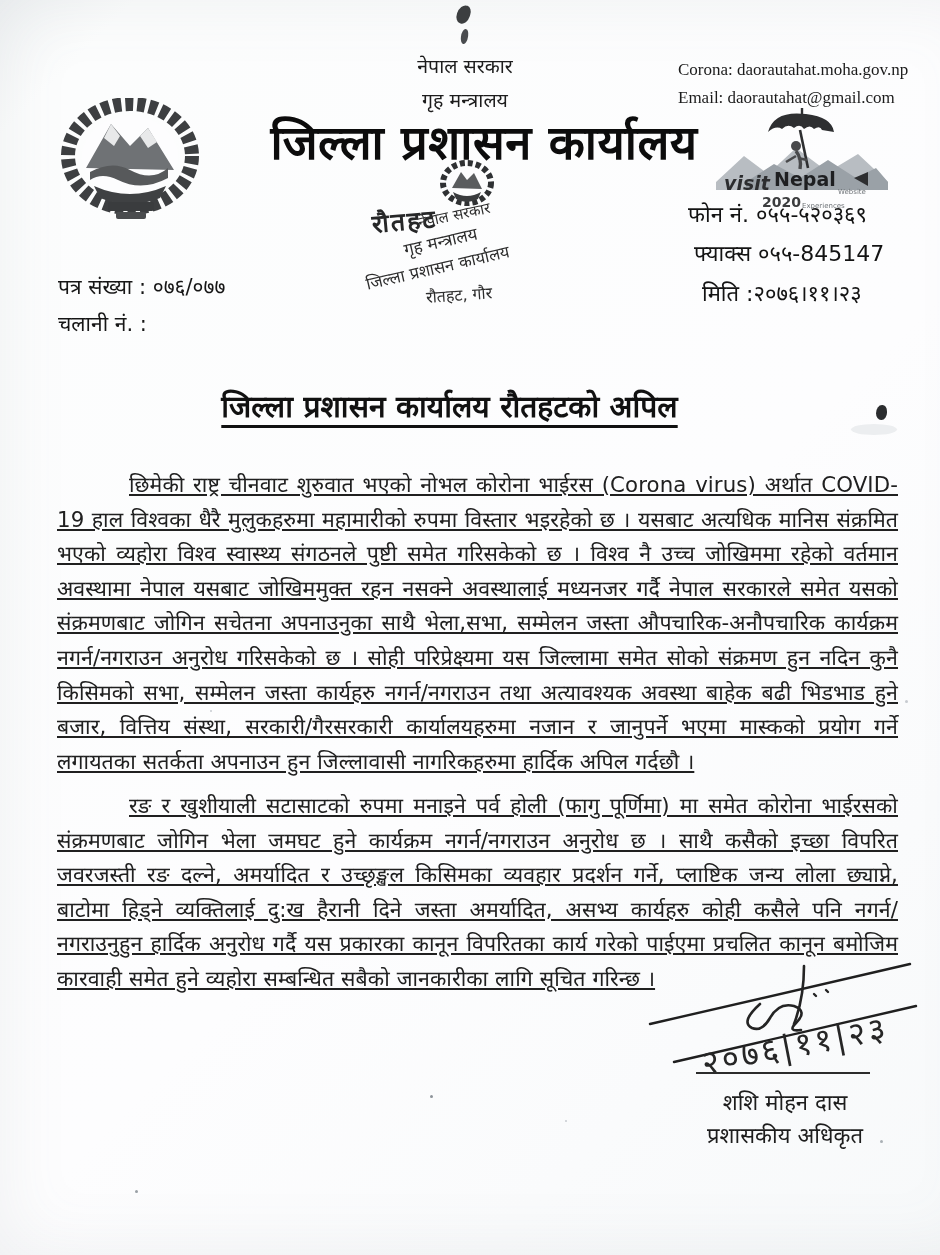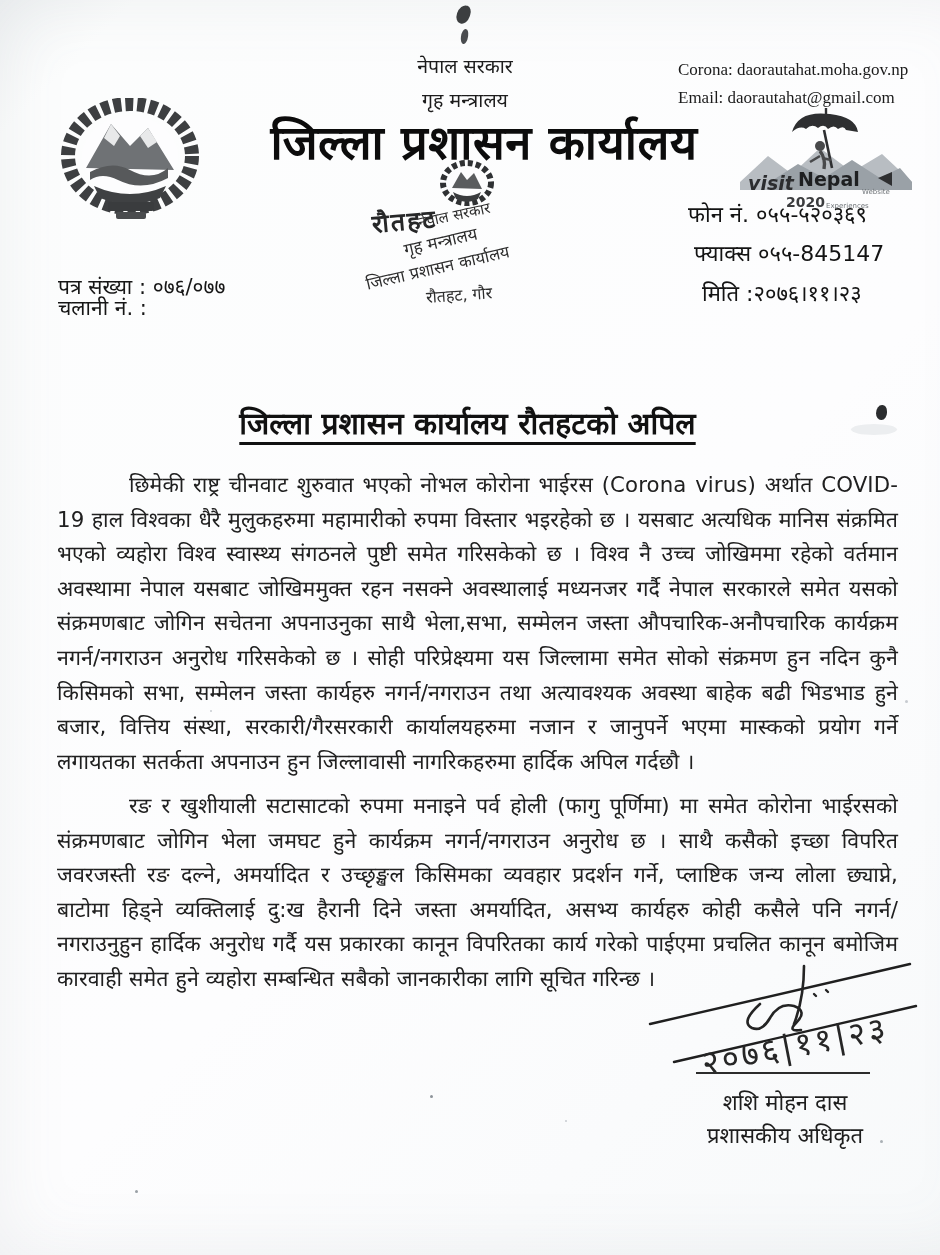--- a/index.html
+++ b/index.html
@@ -15,21 +15,21 @@
   }
   .abs{position:absolute;}
   .dev{font-family:"DejaVu Sans",sans-serif;color:#1d1d1d;}
   .serif{font-family:"Liberation Serif","DejaVu Serif",serif;}
   .center{text-align:center;}
   .office-title{font-size:47px;font-weight:bold;color:#0c0c0c;letter-spacing:.5px;white-space:nowrap;}
   .letter-title{font-size:30px;font-weight:bold;color:#111;
     text-decoration:underline;text-decoration-thickness:2.5px;text-underline-offset:8px;}
   .para{
     width:841px;font-size:21.3px;line-height:34.6px;text-align:justify;
-    color:#202020;text-indent:72px;letter-spacing:.1px;
+    color:#202020;text-indent:72px;letter-spacing:.1px;text-decoration:underline;
   }
   .meta{font-size:21px;color:#161616;}
   .contact{font-size:22px;color:#131313;}
   .stamp-txt{color:#2d2d2d;white-space:nowrap;transform-origin:left center;}
   .speck{position:absolute;border-radius:50%;background:#c7cbd0;}
   .blot{position:absolute;background:#3c3e40;border-radius:60% 45% 55% 50%;}
   .sig-date{font-size:33px;color:#262626;letter-spacing:3px;transform:rotate(-11deg);white-space:nowrap;}
   .sig-line{position:absolute;background:#2c2c2c;height:2.4px;}
   .vn-word{position:absolute;white-space:nowrap;}
 </style>
@@ -66,21 +66,21 @@
       <polygon points="84,38 92,30 101,44 92,50" fill="#e8e9ea"></polygon>
       <path d="M34 74 Q56 62 74 72 Q96 84 112 70 L112 80 Q86 94 62 82 Q46 74 34 82 Z" fill="#57595b"></path>
       <path d="M38 88 Q74 104 110 88 L104 100 Q74 112 44 100 Z" fill="#3f4143"></path>
       <rect x="52" y="104" width="46" height="9" rx="2" fill="#3a3c3e"></rect>
       <rect x="60" y="114" width="30" height="7" rx="2" fill="#4a4c4e"></rect>
     </svg>
   </div>
 
   <div class="abs office-title center" style="left:198px;top:109px;width:572px;">जिल्ला प्रशासन कार्यालय</div>
 
-  <div class="abs" style="left:740px;top:106px;width:172px;height:108px;">
+  <div class="abs" style="left:716px;top:106px;width:172px;height:108px;">
     <svg width="172" height="108" viewBox="0 0 172 108">
       <polygon points="0,76 28,50 52,68 80,42 112,66 142,48 172,76 172,84 0,84" fill="#b8bdc2"></polygon>
       <polygon points="30,76 58,58 84,72 112,54 140,72 160,62 172,76 172,84 30,84" fill="#9aa1a7"></polygon>
       <path d="M52 26 Q58 4 90 8 Q116 11 118 26 L106 24 Q104 19 98 23 Q94 18 88 23 Q84 17 78 22 Q72 17 66 23 Q60 19 52 26 Z" fill="#2e2f31"></path>
       <line x1="86" y1="9" x2="86" y2="2" stroke="#2e2f31" stroke-width="2.4"></line>
       <line x1="84" y1="24" x2="92" y2="62" stroke="#2e2f31" stroke-width="2.6"></line>
       <circle cx="80" cy="40" r="5" fill="#48494b"></circle>
       <path d="M80 45 q6 8 4 18" stroke="#48494b" stroke-width="3.4" fill="none"></path>
       <path d="M80 50 l-10 6 M82 52 l9 2" stroke="#48494b" stroke-width="2.6" fill="none"></path>
       <polygon points="138,72 152,66 152,80" fill="#2e2f31"></polygon>
@@ -104,23 +104,23 @@
     <div class="abs dev stamp-txt" style="left:44px;top:78px;font-size:17px;transform:rotate(-13deg);">गृह मन्त्रालय</div>
     <div class="abs dev stamp-txt" style="left:6px;top:112px;font-size:16.5px;transform:rotate(-13deg);">जिल्ला प्रशासन कार्यालय</div>
     <div class="abs dev stamp-txt" style="left:66px;top:126px;font-size:16px;transform:rotate(-4deg);">रौतहट, गौर</div>
   </div>
 
   <div class="abs dev contact" style="left:688px;top:198px;">फोन नं. ०५५-५२०३६९</div>
   <div class="abs dev contact" style="left:694px;top:237px;">फ्याक्स ०५५-845147</div>
 
   <div class="abs dev meta" style="left:58px;top:272px;">पत्र संख्या : ०७६/०७७</div>
   <div class="abs dev contact" style="left:702px;top:277px;">मिति :२०७६।११।२३</div>
-  <div class="abs dev meta" style="left:58px;top:293px;text-align:center;">चलानी नं. :</div>
+  <div class="abs dev meta" style="left:58px;top:309px;text-align:center;">चलानी नं. :</div>
 
-  <div class="abs center" style="left:0;top:402px;width:899px;margin-left:18px;">
+  <div class="abs center" style="left:0;top:385px;width:899px;">
     <span class="letter-title dev">जिल्ला प्रशासन कार्यालय रौतहटको अपिल</span>
   </div>
 
   <div class="abs para dev" style="left:57px;top:468px;">छिमेकी राष्ट्र चीनवाट शुरुवात भएको नोभल कोरोना भाईरस (Corona virus) अर्थात COVID-19 हाल विश्वका धैरै मुलुकहरुमा महामारीको रुपमा विस्तार भइरहेको छ । यसबाट अत्यधिक मानिस संक्रमित भएको व्यहोरा विश्व स्वास्थ्य संगठनले पुष्टी समेत गरिसकेको छ । विश्व नै उच्च जोखिममा रहेको वर्तमान अवस्थामा नेपाल यसबाट जोखिममुक्त रहन नसक्ने अवस्थालाई मध्यनजर गर्दै नेपाल सरकारले समेत यसको संक्रमणबाट जोगिन सचेतना अपनाउनुका साथै भेला,सभा, सम्मेलन जस्ता औपचारिक-अनौपचारिक कार्यक्रम नगर्न/नगराउन अनुरोध गरिसकेको छ । सोही परिप्रेक्ष्यमा यस जिल्लामा समेत सोको संक्रमण हुन नदिन कुनै किसिमको सभा, सम्मेलन जस्ता कार्यहरु नगर्न/नगराउन तथा अत्यावश्यक अवस्था बाहेक बढी भिडभाड हुने बजार, वित्तिय संस्था, सरकारी/गैरसरकारी कार्यालयहरुमा नजान र जानुपर्ने भएमा मास्कको प्रयोग गर्ने लगायतका सतर्कता अपनाउन हुन जिल्लावासी नागरिकहरुमा हार्दिक अपिल गर्दछौ ।</div>
 
   <div class="abs para dev" style="left:57px;top:789px;">रङ र खुशीयाली सटासाटको रुपमा मनाइने पर्व होली (फागु पूर्णिमा) मा समेत कोरोना भाईरसको संक्रमणबाट जोगिन भेला जमघट हुने कार्यक्रम नगर्न/नगराउन अनुरोध छ । साथै कसैको इच्छा विपरित जवरजस्ती रङ दल्ने, अमर्यादित र उच्छृङ्खल किसिमका व्यवहार प्रदर्शन गर्ने, प्लाष्टिक जन्य लोला छ्याप्ने, बाटोमा हिड्ने व्यक्तिलाई दु:ख हैरानी दिने जस्ता अमर्यादित, असभ्य कार्यहरु कोही कसैले पनि नगर्न/नगराउनुहुन हार्दिक अनुरोध गर्दै यस प्रकारका कानून विपरितका कार्य गरेको पाईएमा प्रचलित कानून बमोजिम कारवाही समेत हुने व्यहोरा सम्बन्धित सबैको जानकारीका लागि सूचित गरिन्छ ।</div>
 
   <div class="abs" style="left:628px;top:952px;width:305px;height:130px;">
     <svg width="305" height="130" viewBox="0 0 305 130">
       <path d="M22 72 L282 12" stroke="#1f1f1f" stroke-width="2.4" stroke-linecap="round" fill="none"></path>

